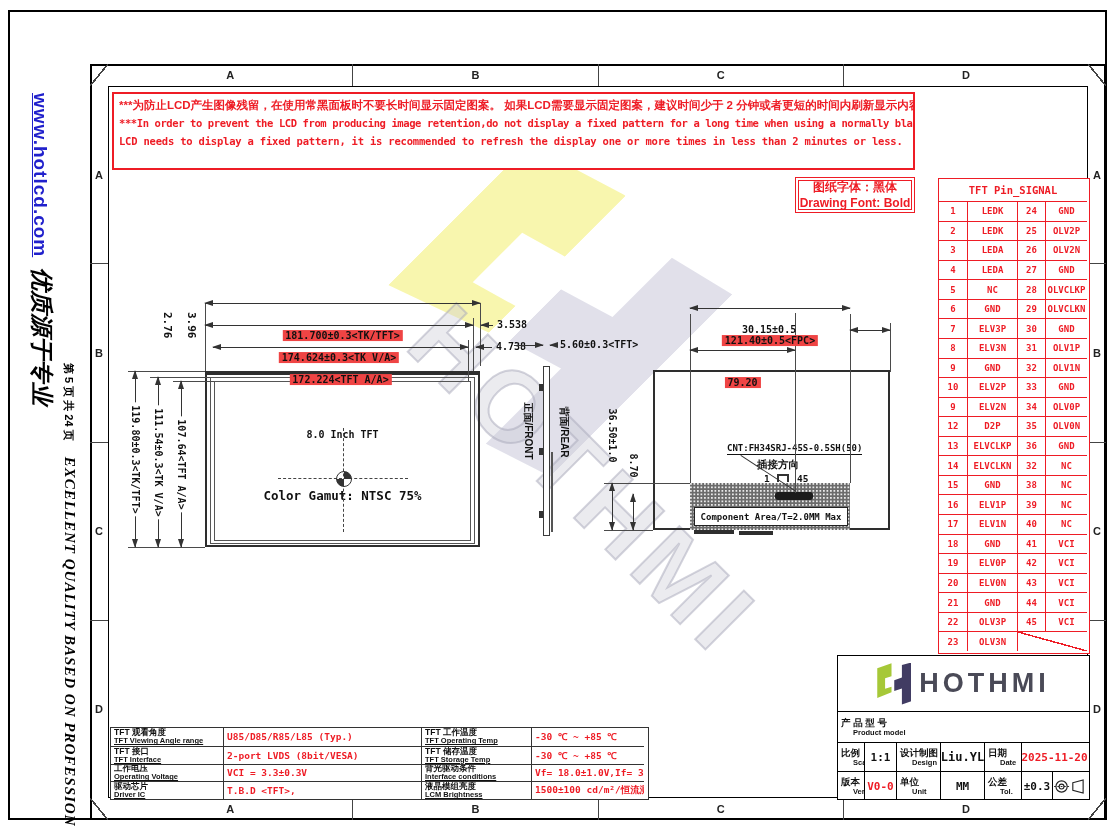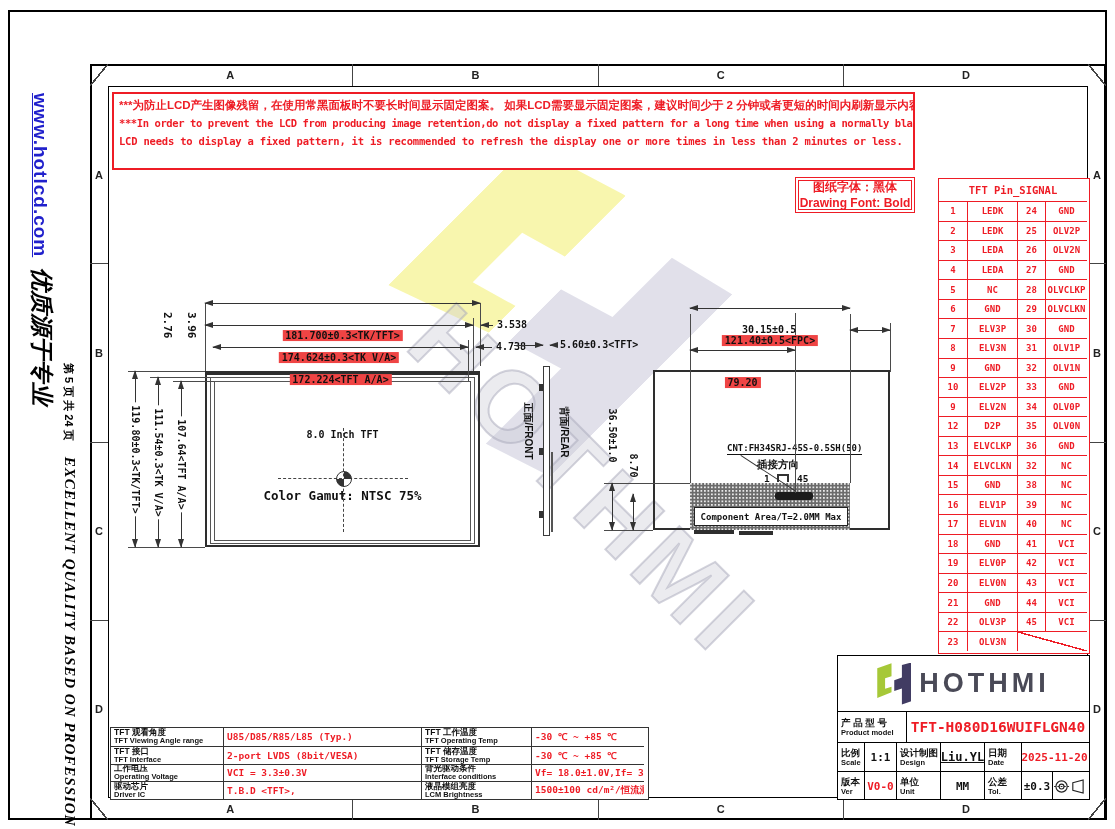--- a/index.html
+++ b/index.html
@@ -52,30 +52,30 @@
   .pcell.bt{border-top:1px solid #ee1c25;}
   .pcell.bl{border-left:1px solid #ee1c25;}
   .pdiag{grid-column:3/5;background:linear-gradient(to right top,transparent 48%,#ee1c25 48%,#ee1c25 52%,transparent 52%);}
   
   .spectable{position:absolute;display:grid;grid-template-columns:112px 198px 110px 113px;
              grid-template-rows:repeat(4,1fr);border:1px solid #333;background:#fff;}
   .scell{display:flex;flex-direction:column;justify-content:center;padding:0 3px;overflow:hidden;}
   .scell.bl{border-left:1px solid #333;}
   .scell.bt2{border-top:1px solid #333;}
   .szh{font:bold 8.5px "Liberation Sans",sans-serif;color:#111;line-height:9px;white-space:nowrap;}
-  .sen{font:bold 7.5px "Liberation Sans",sans-serif;color:#111;line-height:8px;white-space:nowrap;}
+  .sen{font:bold 7.5px "Liberation Sans",sans-serif;color:#111;line-height:8px;white-space:nowrap;text-decoration:underline;}
   .sval{justify-content:center;font:bold 9.5px "DejaVu Sans Mono",monospace;color:#ee1c25;white-space:nowrap;}
   
   .tb{position:absolute;border:1px solid #000;background:#fff;}
   .tbrow{display:grid;border-top:1px solid #000;}
   .tbc{display:flex;align-items:center;justify-content:center;overflow:hidden;}
   .tbc:not(:first-child){border-left:1px solid #000;}
   .tblab{flex-direction:column;align-items:flex-start;padding-left:3px;}
   .tblab .zh{font:bold 9.5px "Liberation Sans",sans-serif;line-height:11px;white-space:nowrap;}
-  .tblab .en{font:bold 7.5px "Liberation Sans",sans-serif;line-height:9px;white-space:nowrap;}
+  .tblab .en{font:bold 7.5px "Liberation Sans",sans-serif;line-height:9px;white-space:nowrap;margin-left:12px;}
   .tbval{font:bold 11px "DejaVu Sans Mono",monospace;color:#111;white-space:nowrap;}
   .tbval.red{color:#ee1c25;}
   
   .lm{position:relative;}
   .lm .g{position:absolute;left:0;top:2%;width:42%;height:96%;background:#a6c838;
          clip-path:polygon(0 12%,100% 0,100% 32%,55% 37%,55% 63%,100% 58%,100% 72%,0 86%);}
   .lm .n{position:absolute;right:0;top:0;width:50%;height:100%;background:#413c63;
          clip-path:polygon(45% 6%,100% 0,100% 92%,45% 100%,45% 62%,0 68%,0 42%,45% 36%);}
   .brand{font:bold 27px "Liberation Sans",sans-serif;color:#4a4a57;letter-spacing:4px;}
   
@@ -447,33 +447,32 @@
       <div class="g"></div>
       <div class="n"></div>
     </div>
     <div class="brand">HOTHMI</div>
   </div>
   <div class="tbrow" style="grid-template-columns:68px 1fr;height:30px;text-align:center;">
     <div class="tbc tblab">
       <div class="zh">产 品 型 号</div>
       <div class="en">Product model</div>
     </div>
-    <div class="tbc tbval red" style="font-size:14.5px;">TFT-H080D16WUIFLGN40</div>
   </div>
   <div class="tbrow" style="grid-template-columns:26px 32px 44px 44px 37px 66px;height:28px;">
     <div class="tbc tblab">
       <div class="zh">比例</div>
       <div class="en">Scale</div>
     </div>
     <div class="tbc tbval">1:1</div>
     <div class="tbc tblab">
       <div class="zh">设计制图</div>
       <div class="en">Design</div>
     </div>
-    <div class="tbc tbval" style="font-size:12px;text-decoration:underline;">Liu.YL</div>
+    <div class="tbc tbval" style="font-size:12px;">Liu.YL</div>
     <div class="tbc tblab">
       <div class="zh">日期</div>
       <div class="en">Date</div>
     </div>
     <div class="tbc tbval red">2025-11-20</div>
   </div>
   <div class="tbrow" style="grid-template-columns:26px 32px 44px 44px 37px 31px 35px;height:28px;">
     <div class="tbc tblab">
       <div class="zh">版本</div>
       <div class="en">Ver</div>

